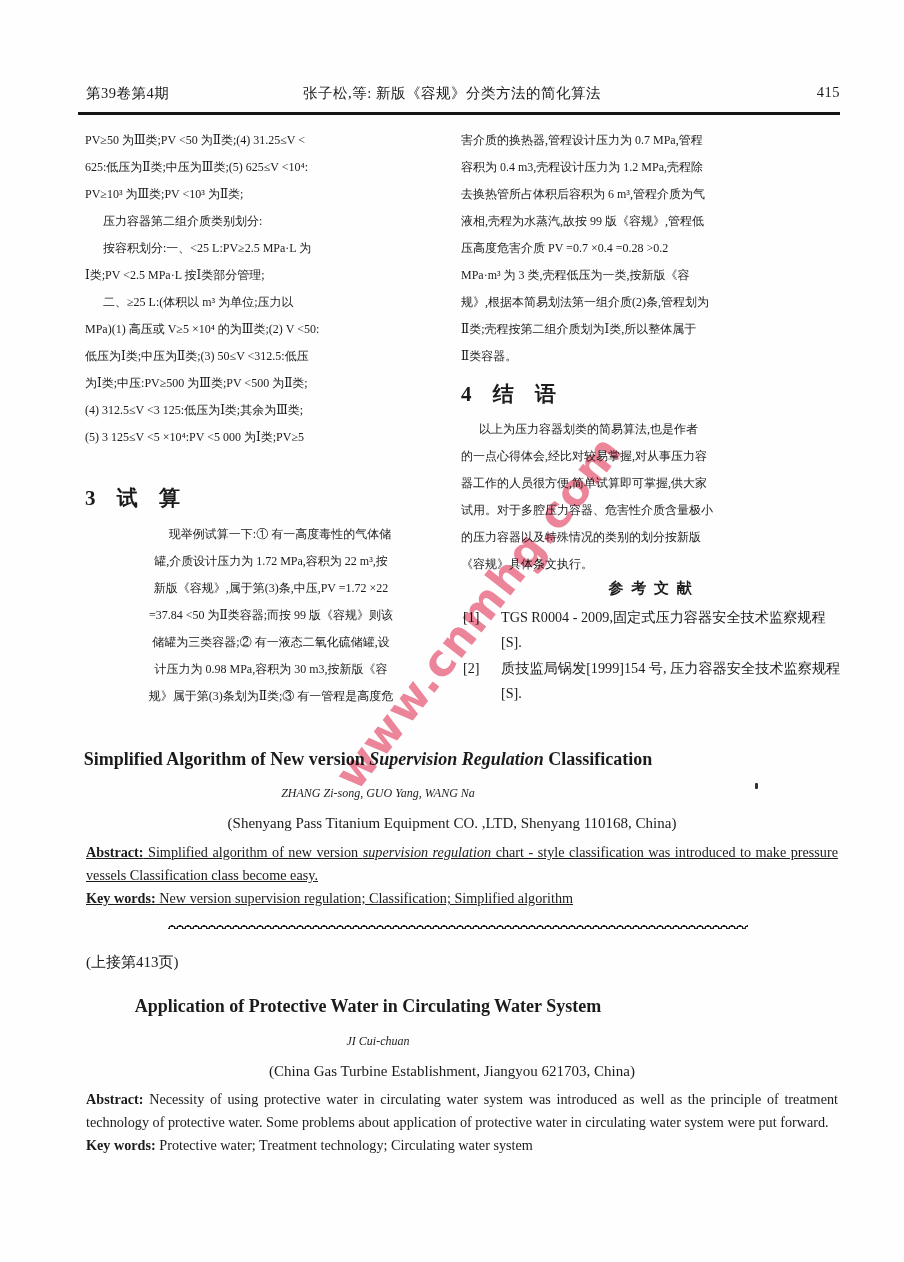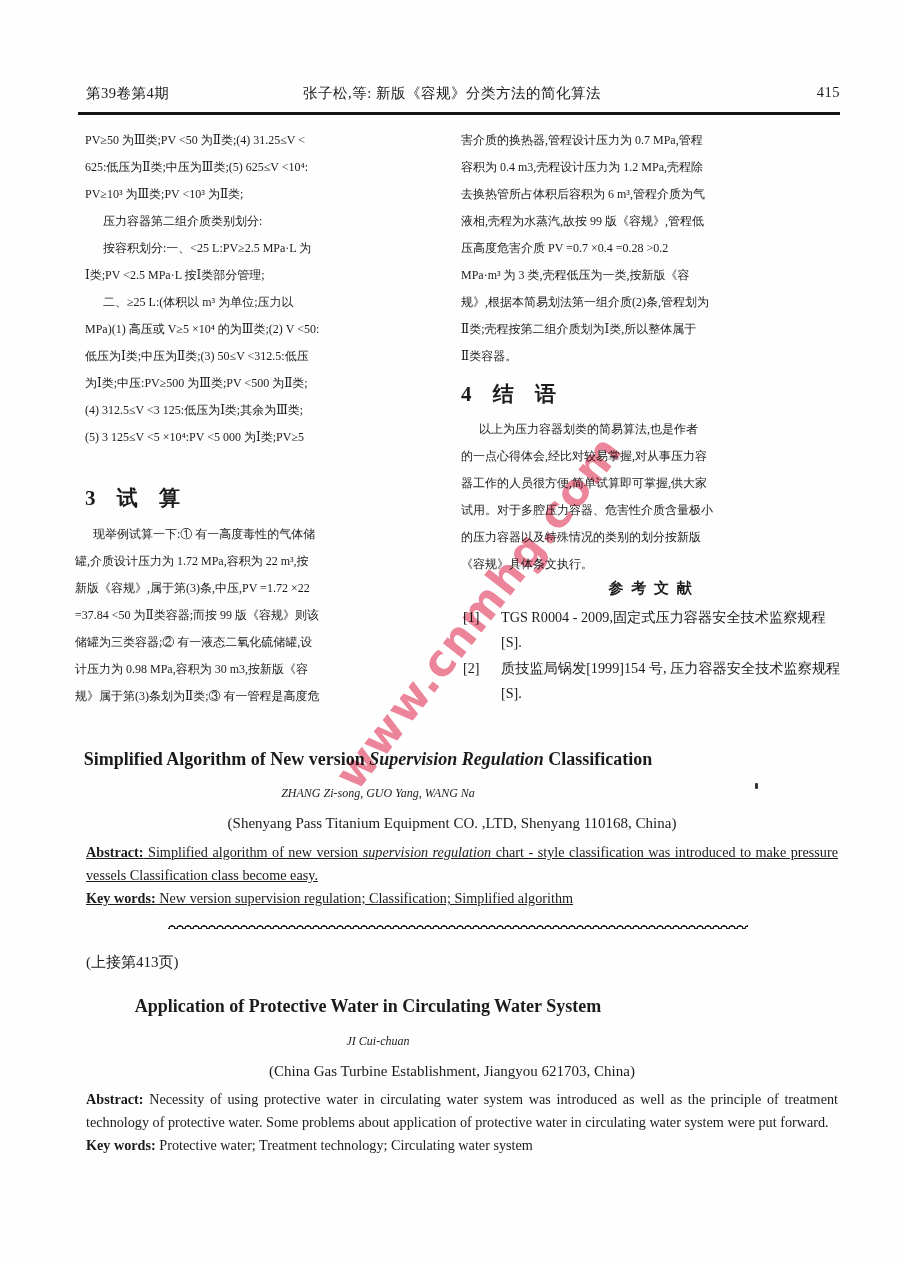--- a/index.html
+++ b/index.html
@@ -64,21 +64,21 @@
       <div class="ln">      按容积划分:一、&lt;25 L:PV≥2.5 MPa·L 为</div>
       <div class="ln">Ⅰ类;PV &lt;2.5 MPa·L 按Ⅰ类部分管理;</div>
       <div class="ln">      二、≥25 L:(体积以 m³ 为单位;压力以</div>
       <div class="ln">MPa)(1) 高压或 V≥5 ×10⁴ 的为Ⅲ类;(2) V &lt;50:</div>
       <div class="ln">低压为Ⅰ类;中压为Ⅱ类;(3) 50≤V &lt;312.5:低压</div>
       <div class="ln">为Ⅰ类;中压:PV≥500 为Ⅲ类;PV &lt;500 为Ⅱ类;</div>
       <div class="ln">(4) 312.5≤V &lt;3 125:低压为Ⅰ类;其余为Ⅲ类;</div>
       <div class="ln">(5) 3 125≤V &lt;5 ×10⁴:PV &lt;5 000 为Ⅰ类;PV≥5</div>
     </div>
   <div class="abs sec-head" style="left:85px;top:484px;">3 试 算</div>
-  <div class="abs col" style="left:75px;top:521px;width:372px;">
+  <div class="abs col" style="left:85px;top:521px;width:372px;text-align:center;">
       <div class="ln">      现举例试算一下:① 有一高度毒性的气体储</div>
       <div class="ln">罐,介质设计压力为 1.72 MPa,容积为 22 m³,按</div>
       <div class="ln">新版《容规》,属于第(3)条,中压,PV =1.72 ×22</div>
       <div class="ln">=37.84 &lt;50 为Ⅱ类容器;而按 99 版《容规》则该</div>
       <div class="ln">储罐为三类容器;② 有一液态二氧化硫储罐,设</div>
       <div class="ln">计压力为 0.98 MPa,容积为 30 m3,按新版《容</div>
       <div class="ln">规》属于第(3)条划为Ⅱ类;③ 有一管程是高度危</div>
     </div>
 
   <div class="abs col" style="left:461px;top:127px;width:382px;">

